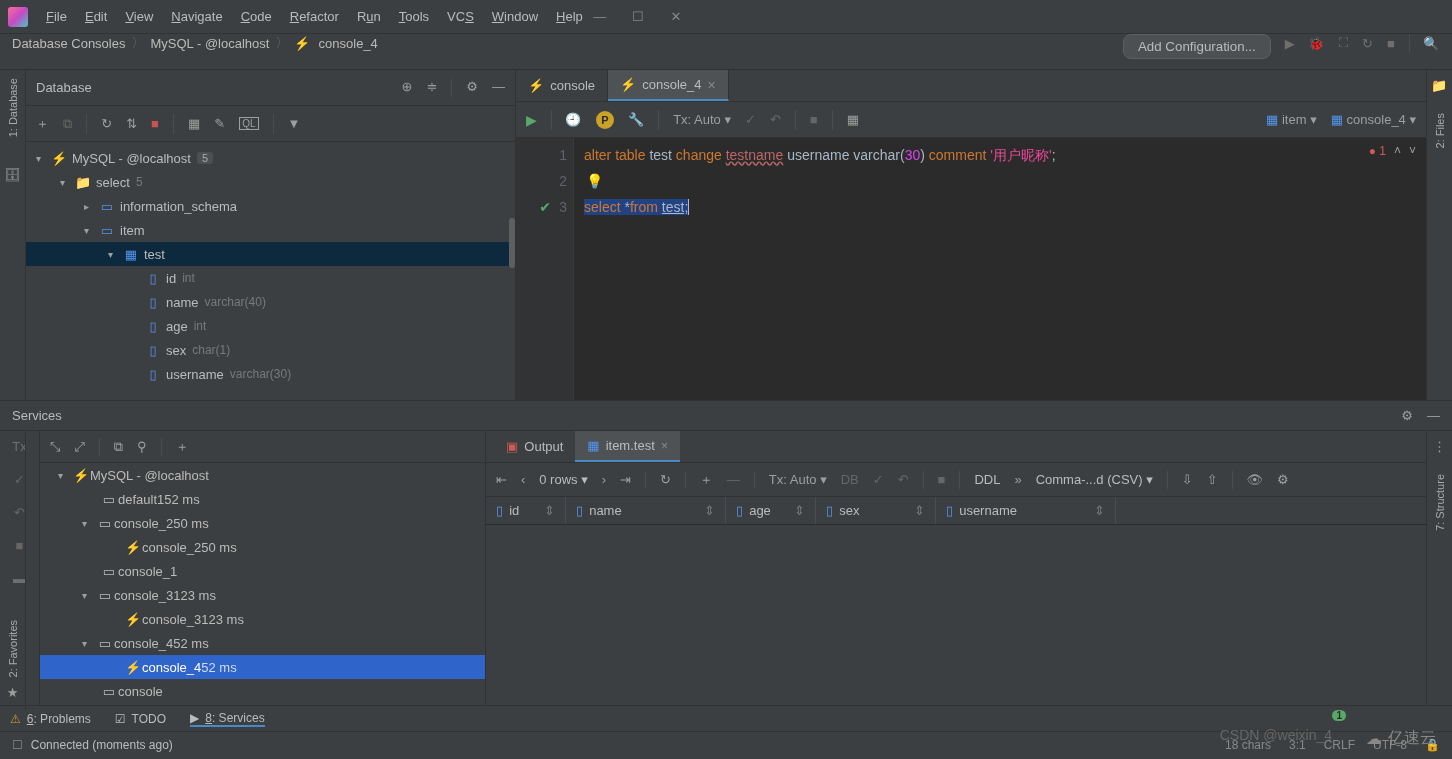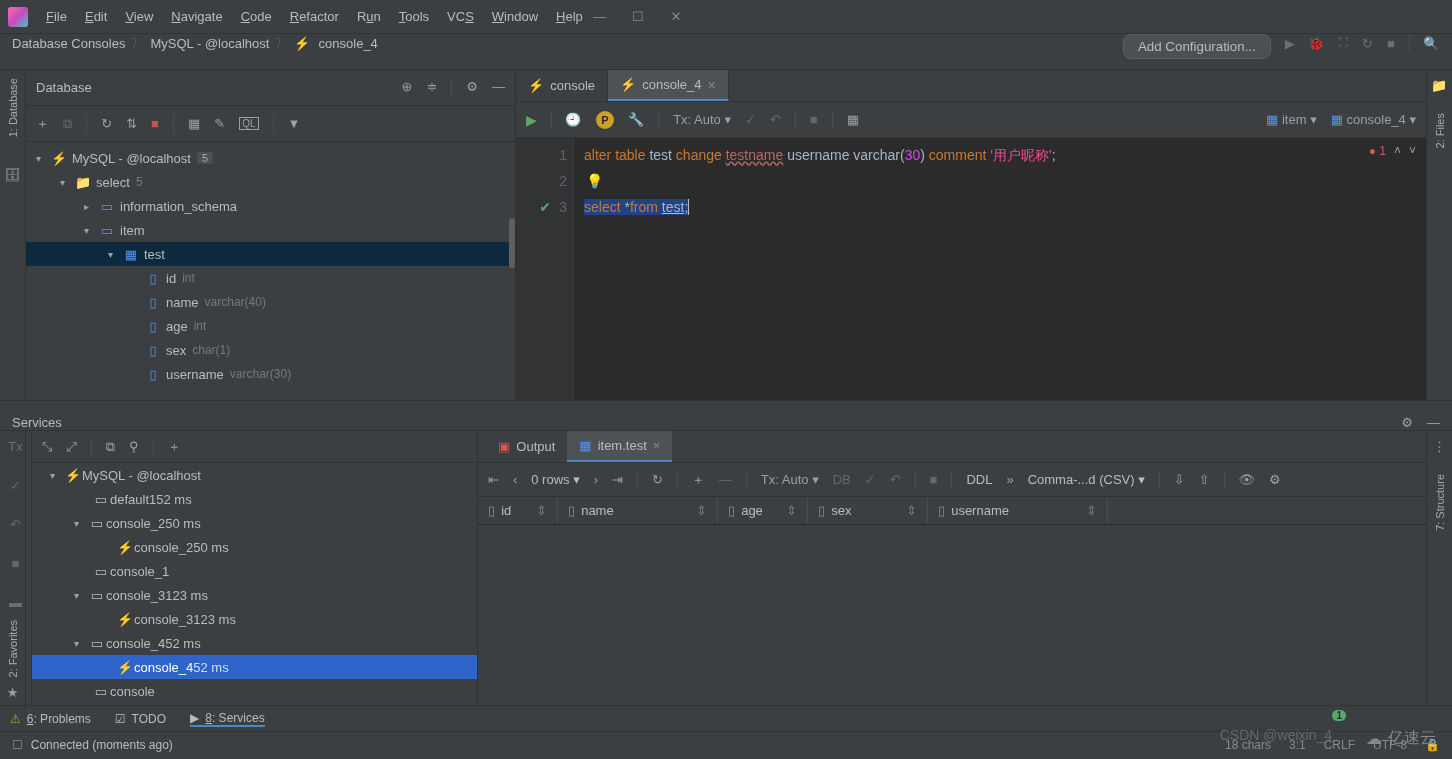--- a/index.html
+++ b/index.html
@@ -60,24 +60,24 @@
 .code .fn { color: #a9b7c6; }
 .code .num { color: #d946ef; }
 .code .str { color: #ec4899; }
 .code .sel { background: #214283; }
 .code .cursor { border-left: 1px solid #bbb; }
 .bulb { color: #ffc66d; margin-left: 2px; }
 .err-badge { position: absolute; top: 6px; right: 10px; display: flex; align-items: center; gap: 8px; color: #9e9e9e; font-size: 12px; }
 .err-badge .err { color: #cf5b56; }
 .right-gutter { width: 26px; background: #3c3f41; border-left: 1px solid #323232; display: flex; flex-direction: column; align-items: center; padding-top: 8px; gap: 20px; }
 .services { height: 305px; border-top: 1px solid #323232; display: flex; flex-direction: column; }
-.svc-header { height: 30px; display: flex; align-items: flex-end; padding: 0 12px; border-bottom: 1px solid #323232; }
+.svc-header { height: 30px; display: flex; align-items: center; padding: 0 12px; border-bottom: 1px solid #323232; }
 .svc-body { flex: 1; display: flex; }
 .svc-left { width: 446px; border-right: 1px solid #323232; display: flex; flex-direction: column; }
-.svc-controls { width: 32px; border-right: 1px solid #323232; display: flex; flex-direction: column; align-items: center; gap: 24px; padding-top: 8px; color: #6e6e6e; }
+.svc-controls { width: 40px; border-right: 1px solid #323232; display: flex; flex-direction: column; align-items: center; gap: 18px; padding-top: 8px; color: #6e6e6e; }
 .svc-toolbar { height: 32px; display: flex; align-items: center; padding: 0 10px; gap: 14px; border-bottom: 1px solid #323232; color: #9e9e9e; }
 .svc-tree { flex: 1; overflow: auto; }
 .svc-row { display: flex; align-items: center; height: 24px; cursor: pointer; white-space: nowrap; }
 .svc-row.selected { background: #2f65ca; color: #fff; }
 .svc-row.selected .dim { color: #cde; }
 .svc-row .tw { width: 14px; font-size: 10px; color: #9e9e9e; }
 .svc-row .small-icon { width: 18px; text-align: center; }
 .svc-right { flex: 1; display: flex; flex-direction: column; }
 .svc-tabs { height: 32px; display: flex; align-items: stretch; padding-left: 8px; border-bottom: 1px solid #323232; }
 .svc-tab { display: flex; align-items: center; gap: 6px; padding: 0 12px; cursor: pointer; }

